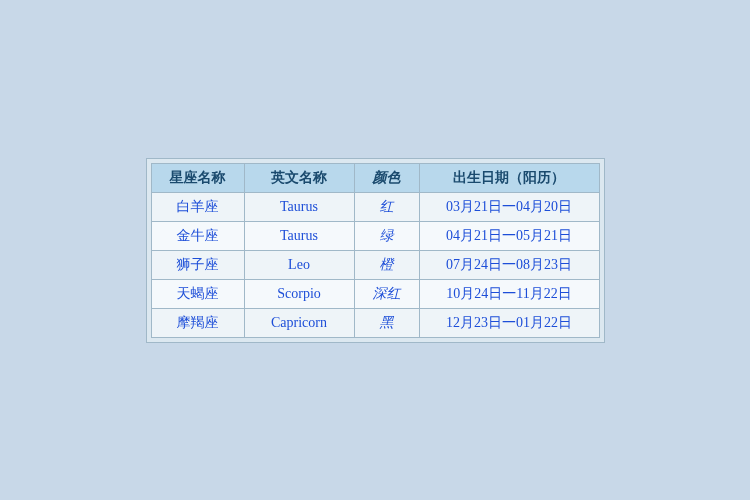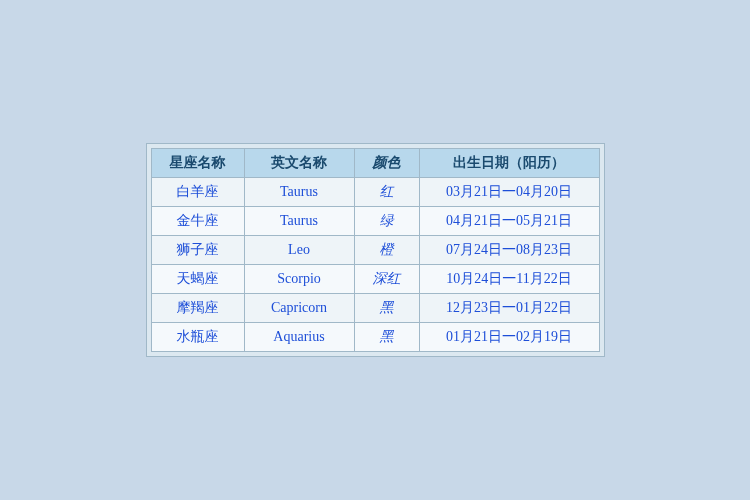--- a/index.html
+++ b/index.html
@@ -83,21 +83,15 @@
           <td class="col-en">Scorpio</td>
           <td class="col-color">深红</td>
           <td class="col-date">10月24日一11月22日</td>
         </tr>
         <tr>
           <td class="col-cn">摩羯座</td>
           <td class="col-en">Capricorn</td>
           <td class="col-color">黑</td>
           <td class="col-date">12月23日一01月22日</td>
         </tr>
-        <tr>
-          <td class="col-cn">水瓶座</td>
-          <td class="col-en">Aquarius</td>
-          <td class="col-color">黑</td>
-          <td class="col-date">01月21日一02月19日</td>
-        </tr>
       </tbody>
   </table>
 </div>
 
 </body></html>

